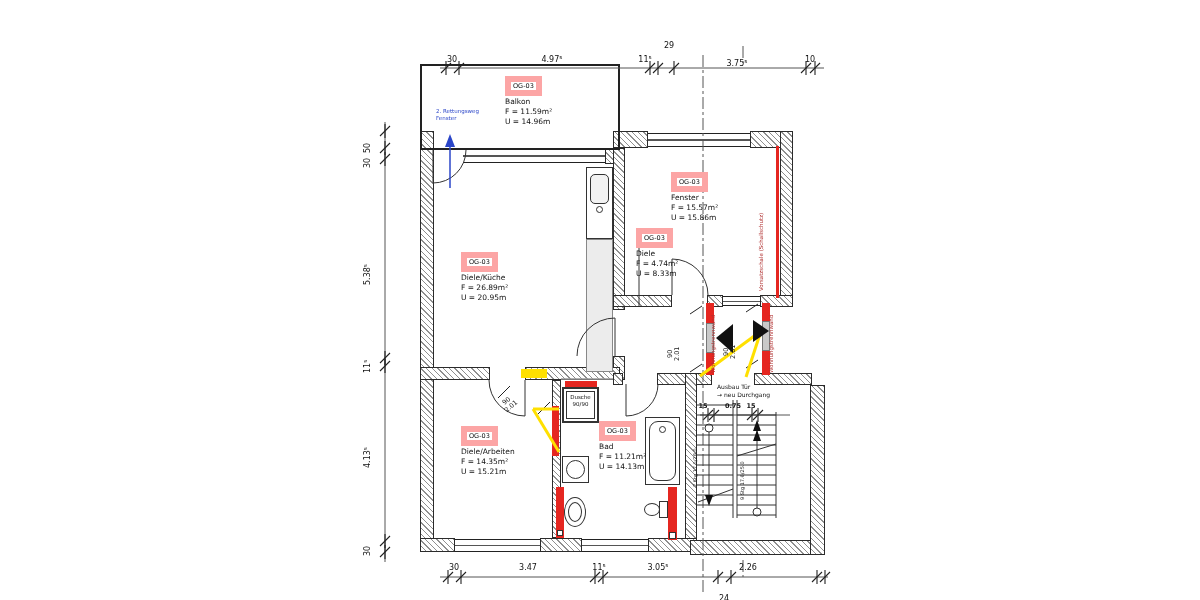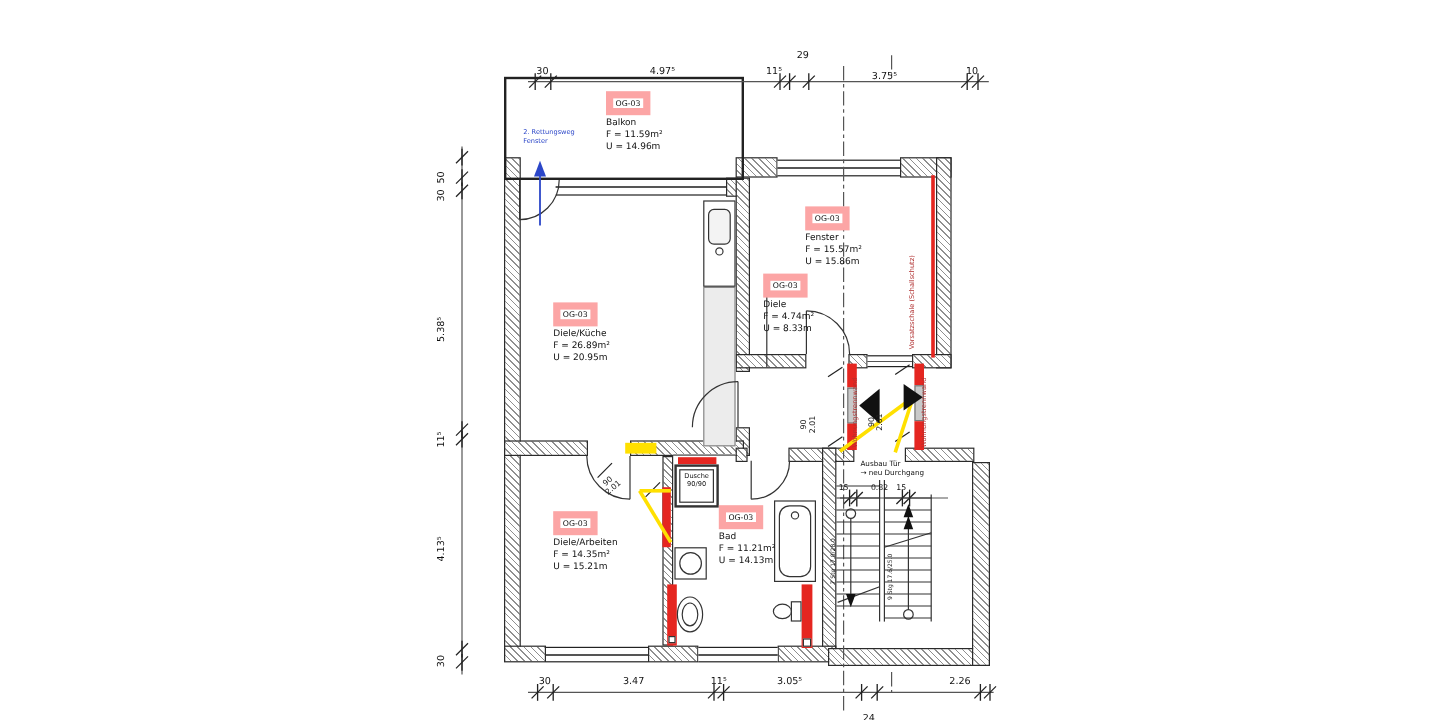--- a/index.html
+++ b/index.html
@@ -10,21 +10,21 @@
         background:repeating-linear-gradient(45deg,#ffffff 0 3px,#8f8f8f 3px 4px);}
   .win{position:absolute;box-sizing:border-box;border-top:1px solid #222;border-bottom:1px solid #222;
        background:linear-gradient(to bottom,#fff 0 44%,#555 44% 58%,#fff 58% 100%);}
   .red{position:absolute;background:#e52620;}
   .gray{position:absolute;background:#c9c9c9;border:1px solid #777;box-sizing:border-box;}
   .yellowfill{position:absolute;background:#ffe000;}
   .fix{position:absolute;box-sizing:border-box;border:1px solid #333;background:#fff;}
   .lbl{position:absolute;font-size:7.5px;line-height:10px;color:#111;white-space:nowrap;z-index:30;}
   .ogbox{display:inline-block;border:6px solid #fca5a5;padding:0 2px;font-size:6.5px;line-height:8px;margin-bottom:1px;}
   .dim{position:absolute;font-size:8px;color:#111;white-space:nowrap;transform:translateX(-50%);z-index:30;}
-  .dimsm{position:absolute;font-size:6.5px;color:#111;white-space:nowrap;transform:translateX(-50%);z-index:30;}
+  .dimsm{position:absolute;font-size:6.5px;color:#111;white-space:nowrap;transform:translateX(-50%);z-index:30;font-weight:bold;}
   .vdim{position:absolute;font-size:8px;color:#111;white-space:nowrap;
         transform:rotate(-90deg);transform-origin:0 100%;z-index:30;}
   .vtext{position:absolute;font-size:5.5px;color:#b03030;white-space:nowrap;
         transform:rotate(-90deg);transform-origin:0 100%;z-index:30;}
   .vtextk{position:absolute;font-size:5px;color:#222;white-space:nowrap;
         transform:rotate(-90deg);transform-origin:0 100%;z-index:30;}
   .vdoordim{position:absolute;font-size:6.5px;line-height:7px;color:#222;white-space:nowrap;
         transform:rotate(-90deg);transform-origin:0 100%;text-align:center;z-index:30;}
   .doordimk{position:absolute;font-size:6.5px;line-height:7px;color:#222;white-space:nowrap;
         transform:rotate(-40deg);transform-origin:0 100%;text-align:center;z-index:30;}
@@ -324,26 +324,26 @@
   <div class="dim" style="left:645px;top:55px">11⁵</div>
   <div class="dim" style="left:669px;top:41px">29</div>
   <div class="dim" style="left:737px;top:59px">3.75⁵</div>
   <div class="dim" style="left:810px;top:55px">10</div>
 
   <div class="dim" style="left:454px;top:563px">30</div>
   <div class="dim" style="left:528px;top:563px">3.47</div>
   <div class="dim" style="left:599px;top:563px">11⁵</div>
   <div class="dim" style="left:658px;top:563px">3.05⁵</div>
   <div class="dim" style="left:724px;top:594px">24</div>
-  <div class="dim" style="left:800px;top:563px">2.26</div>
+  <div class="dim" style="left:748px;top:563px">2.26</div>
 
   <div class="vdim" style="left:372px;top:144px">50</div>
   <div class="vdim" style="left:372px;top:159px">30</div>
   <div class="vdim" style="left:372px;top:276px">5.38⁵</div>
   <div class="vdim" style="left:372px;top:364px">11⁵</div>
   <div class="vdim" style="left:372px;top:459px">4.13⁵</div>
   <div class="vdim" style="left:372px;top:547px">30</div>
 
   <div class="dimsm" style="left:703px;top:402px">15</div>
-  <div class="dimsm" style="left:733px;top:402px">0.82</div>
+  <div class="dimsm" style="left:733px;top:402px">0.75</div>
   <div class="dimsm" style="left:751px;top:402px">15</div>
 
 </div>
 
 </body></html>

